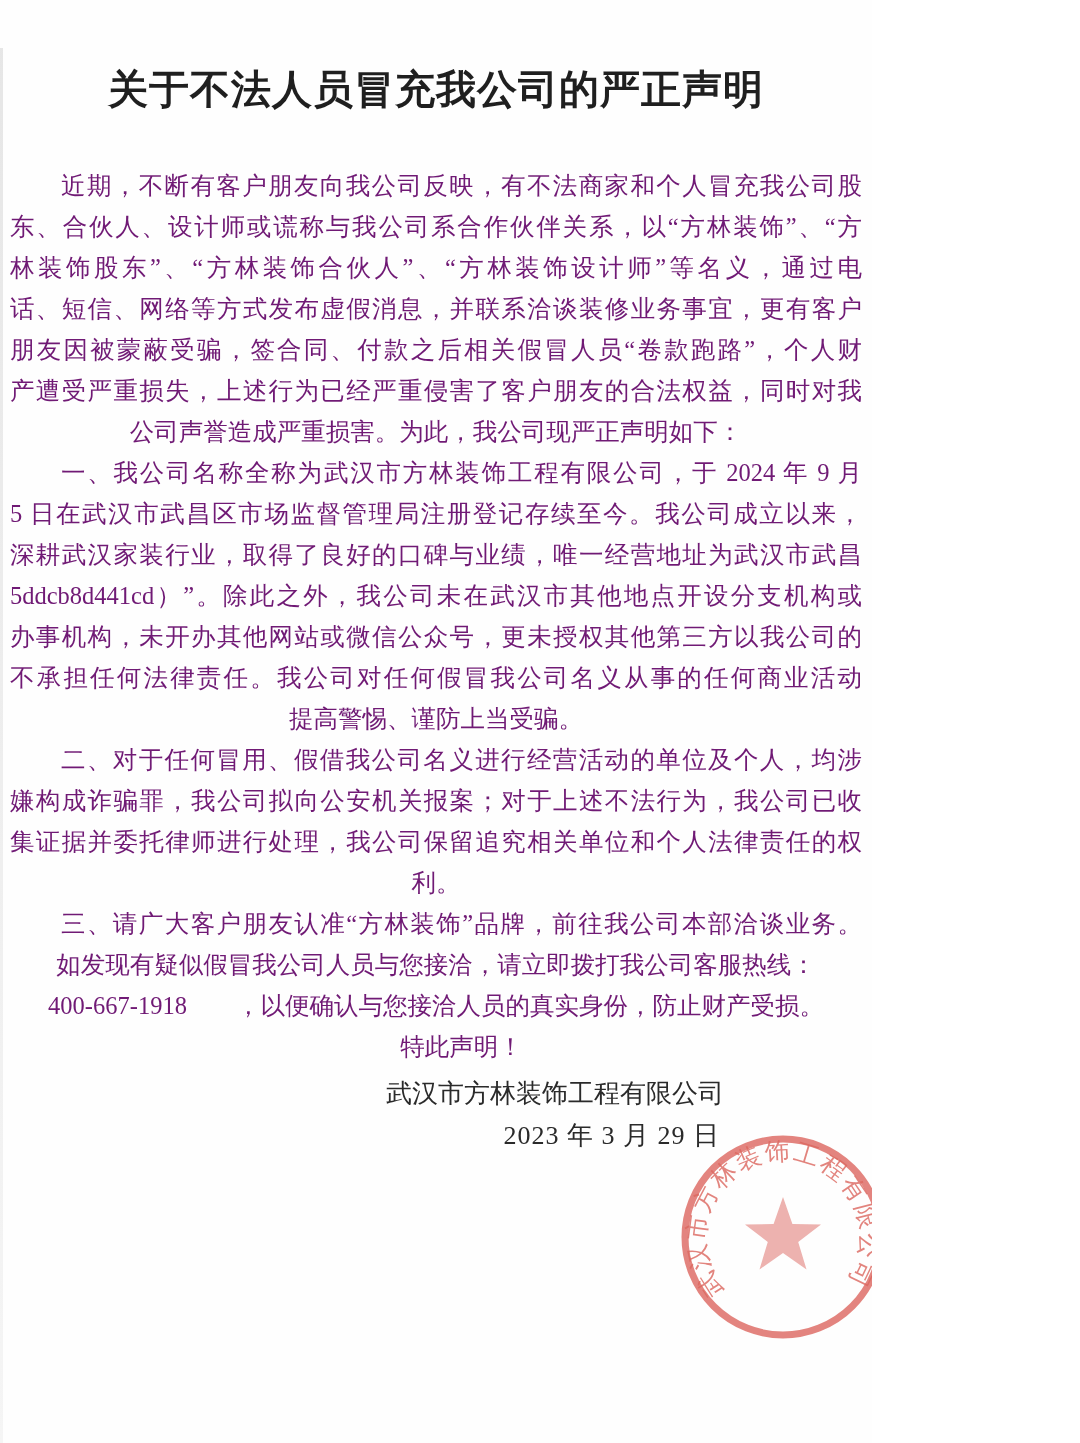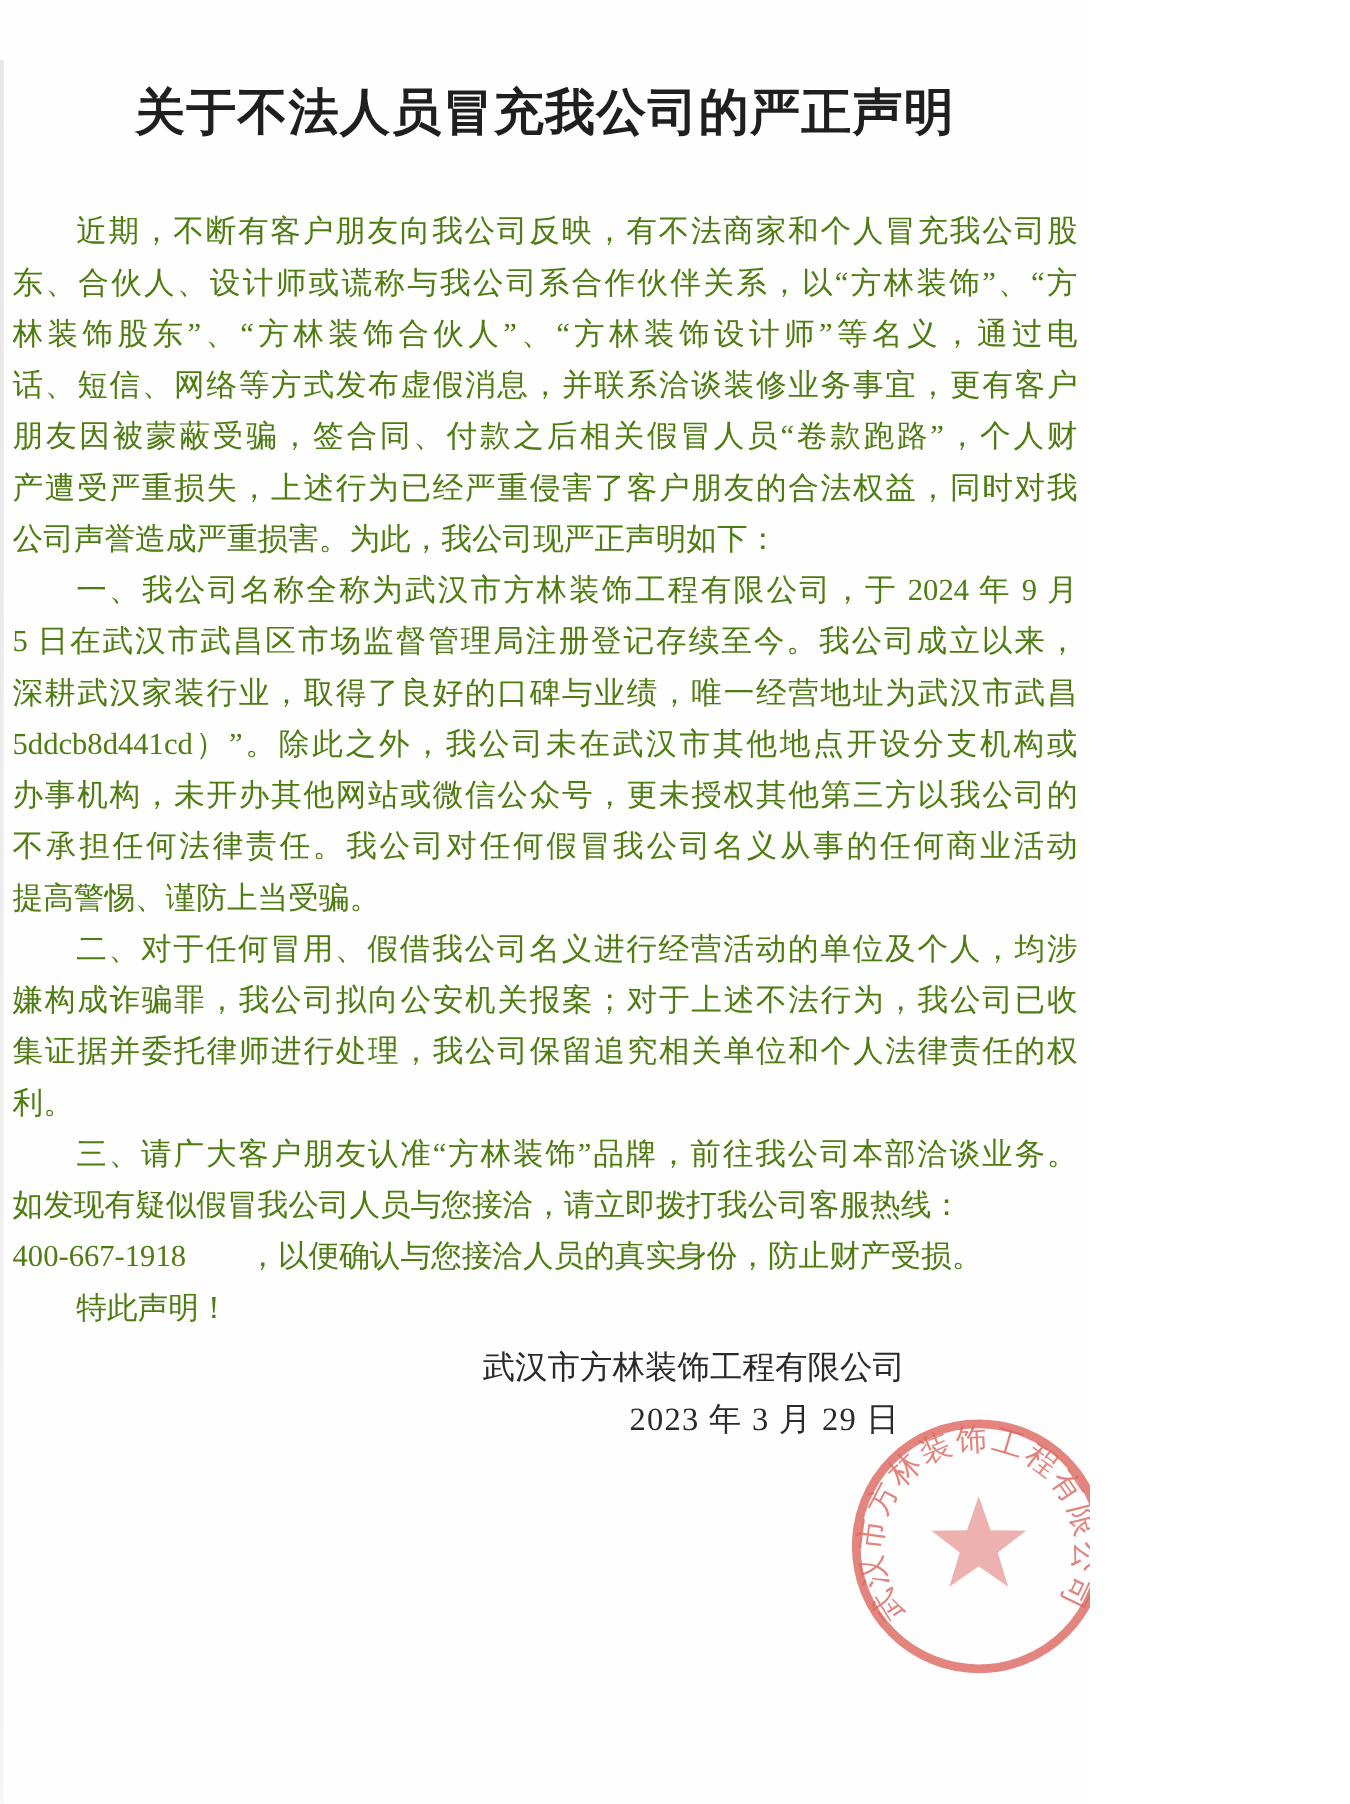--- a/index.html
+++ b/index.html
@@ -27,23 +27,23 @@
     font-weight:700;
     letter-spacing:1px;
     line-height:60px;
     color:#1f1f1f;
   }
   .body {
     width:852px;
     margin:45px auto 0;
     font-size:24.5px;
     line-height:41px;
-    color:#4d7c0f;
+    color:#701a75;
   }
-  .doc-line { height:41px; overflow:hidden; text-align:left; }
+  .doc-line { height:41px; overflow:hidden; text-align:center; }
   .doc-line.justify { text-align:justify; text-align-last:justify; }
   .doc-line.indent { text-indent:51px; }
   .signature {
     width:100%;
     margin-top:6px;
     font-size:26px;
     line-height:42px;
     text-align:right;
     color:#2a2a2a;
   }

